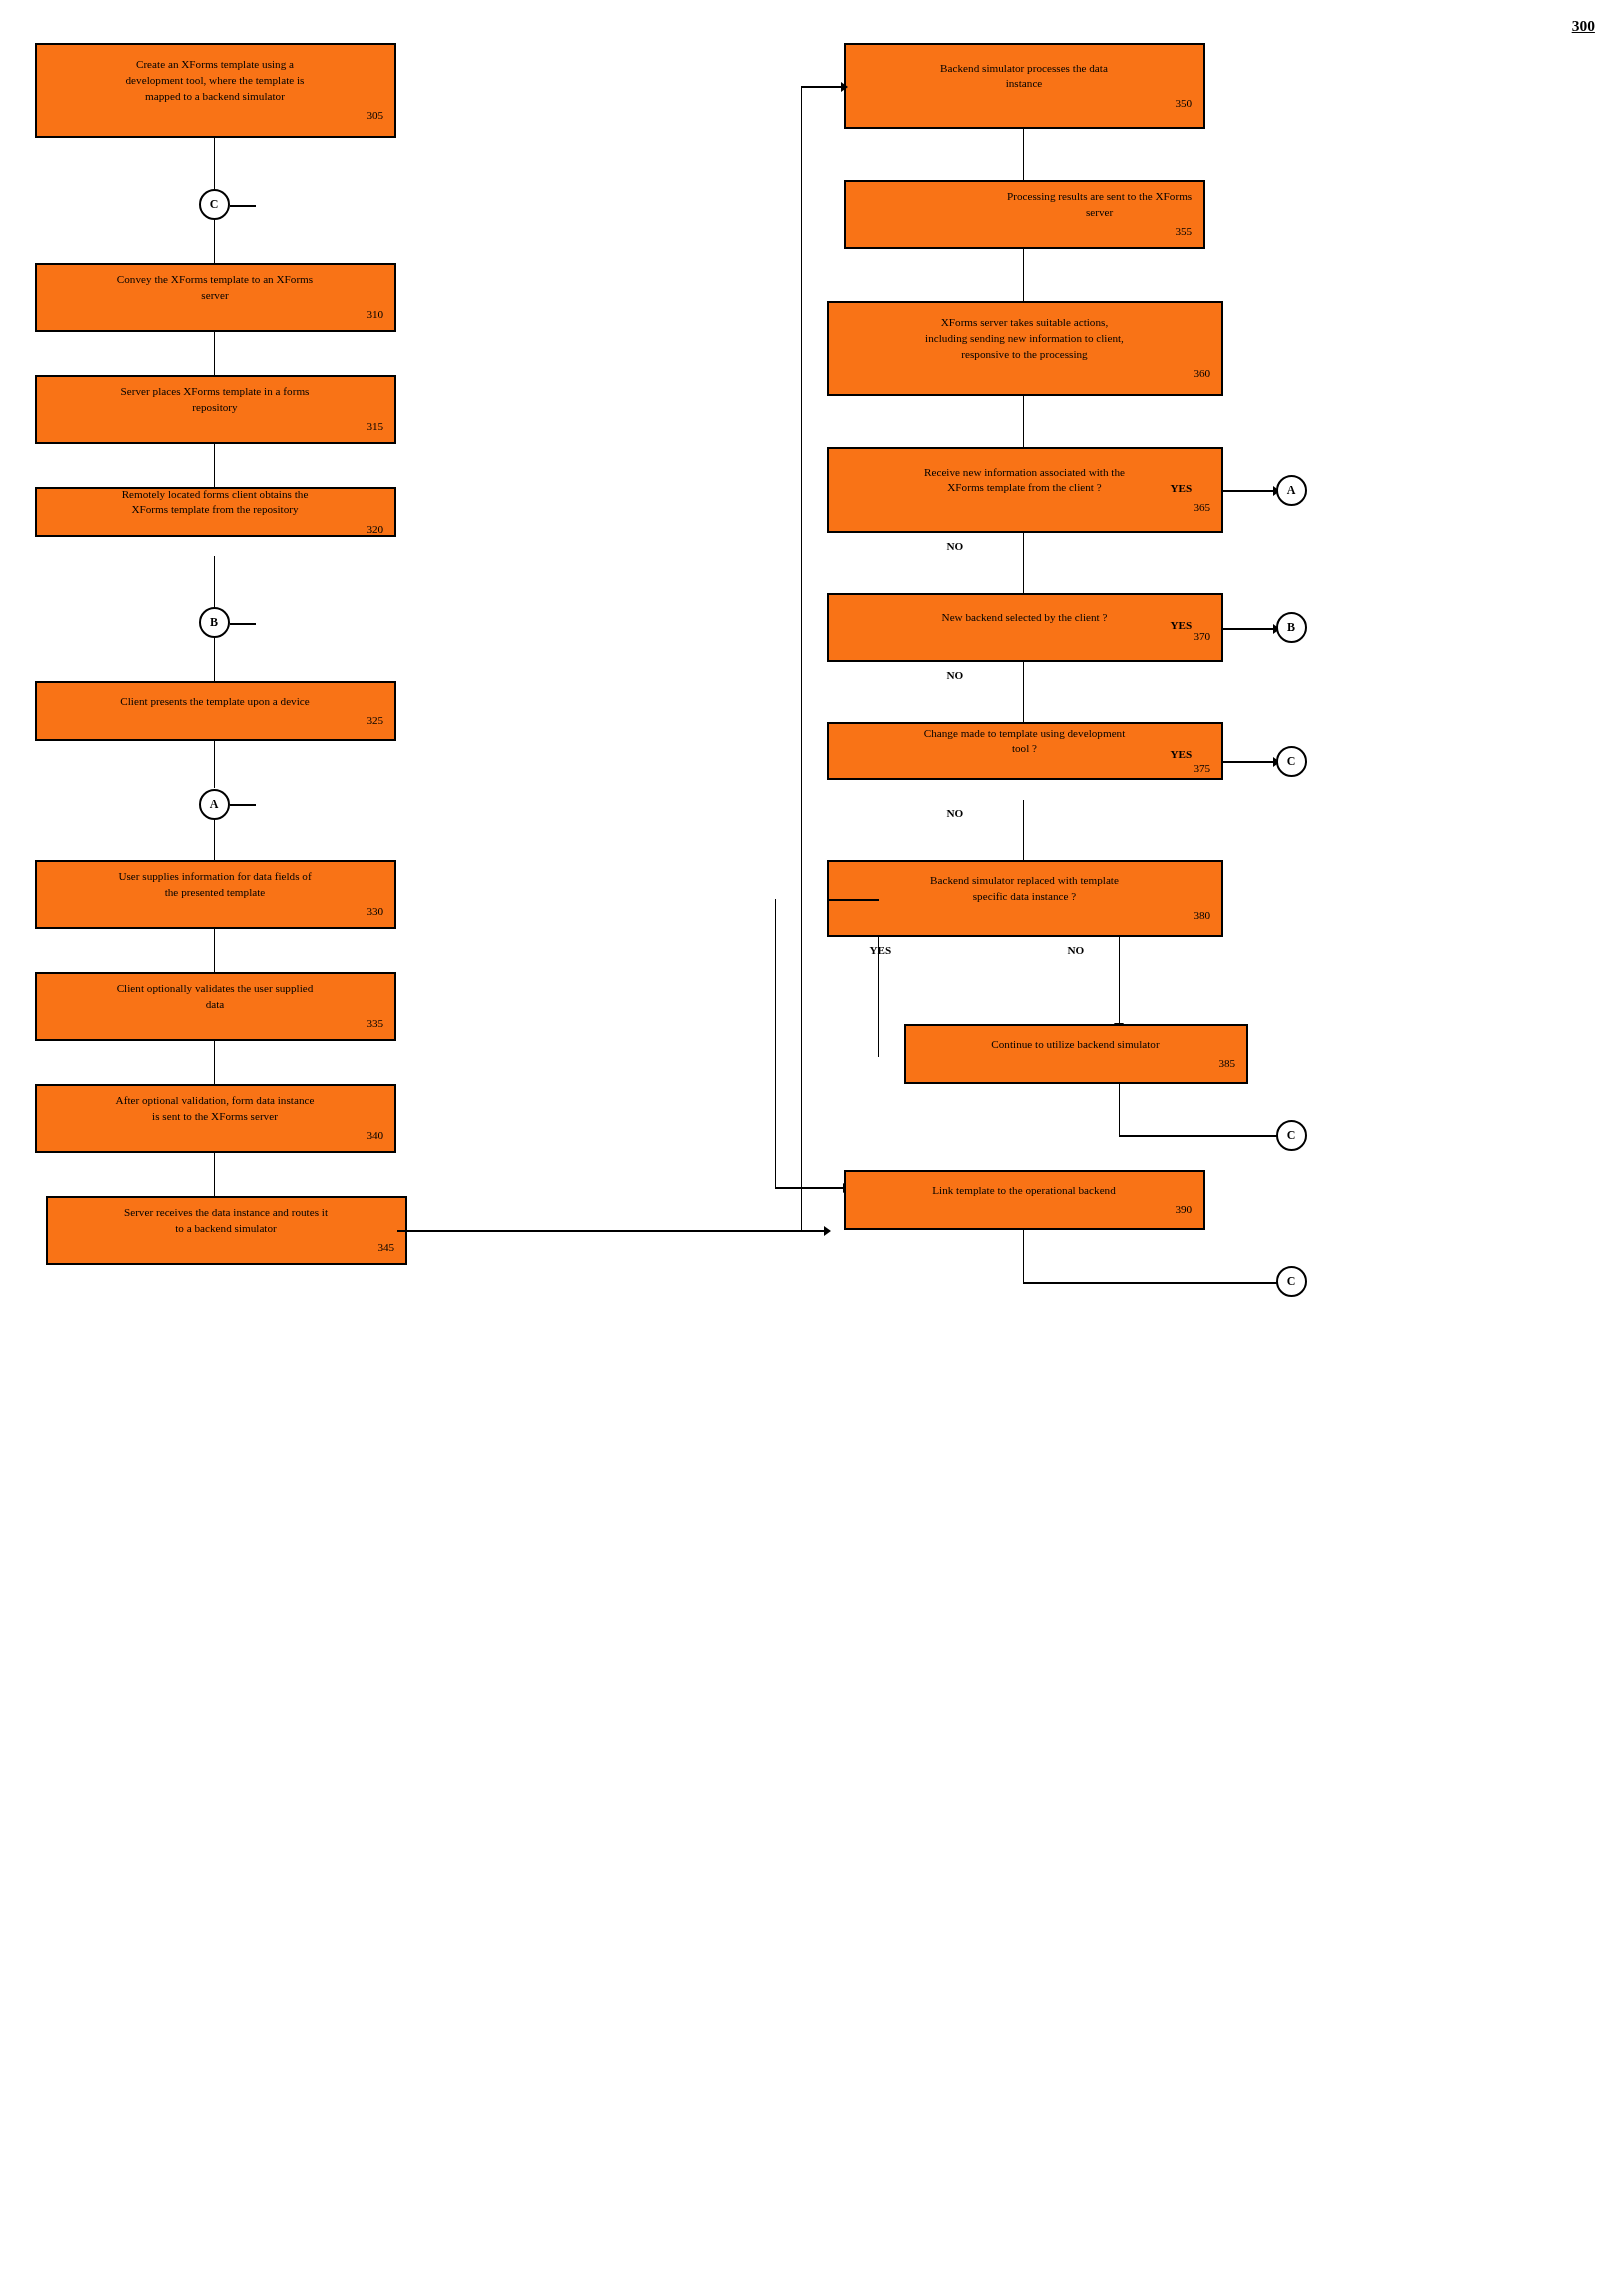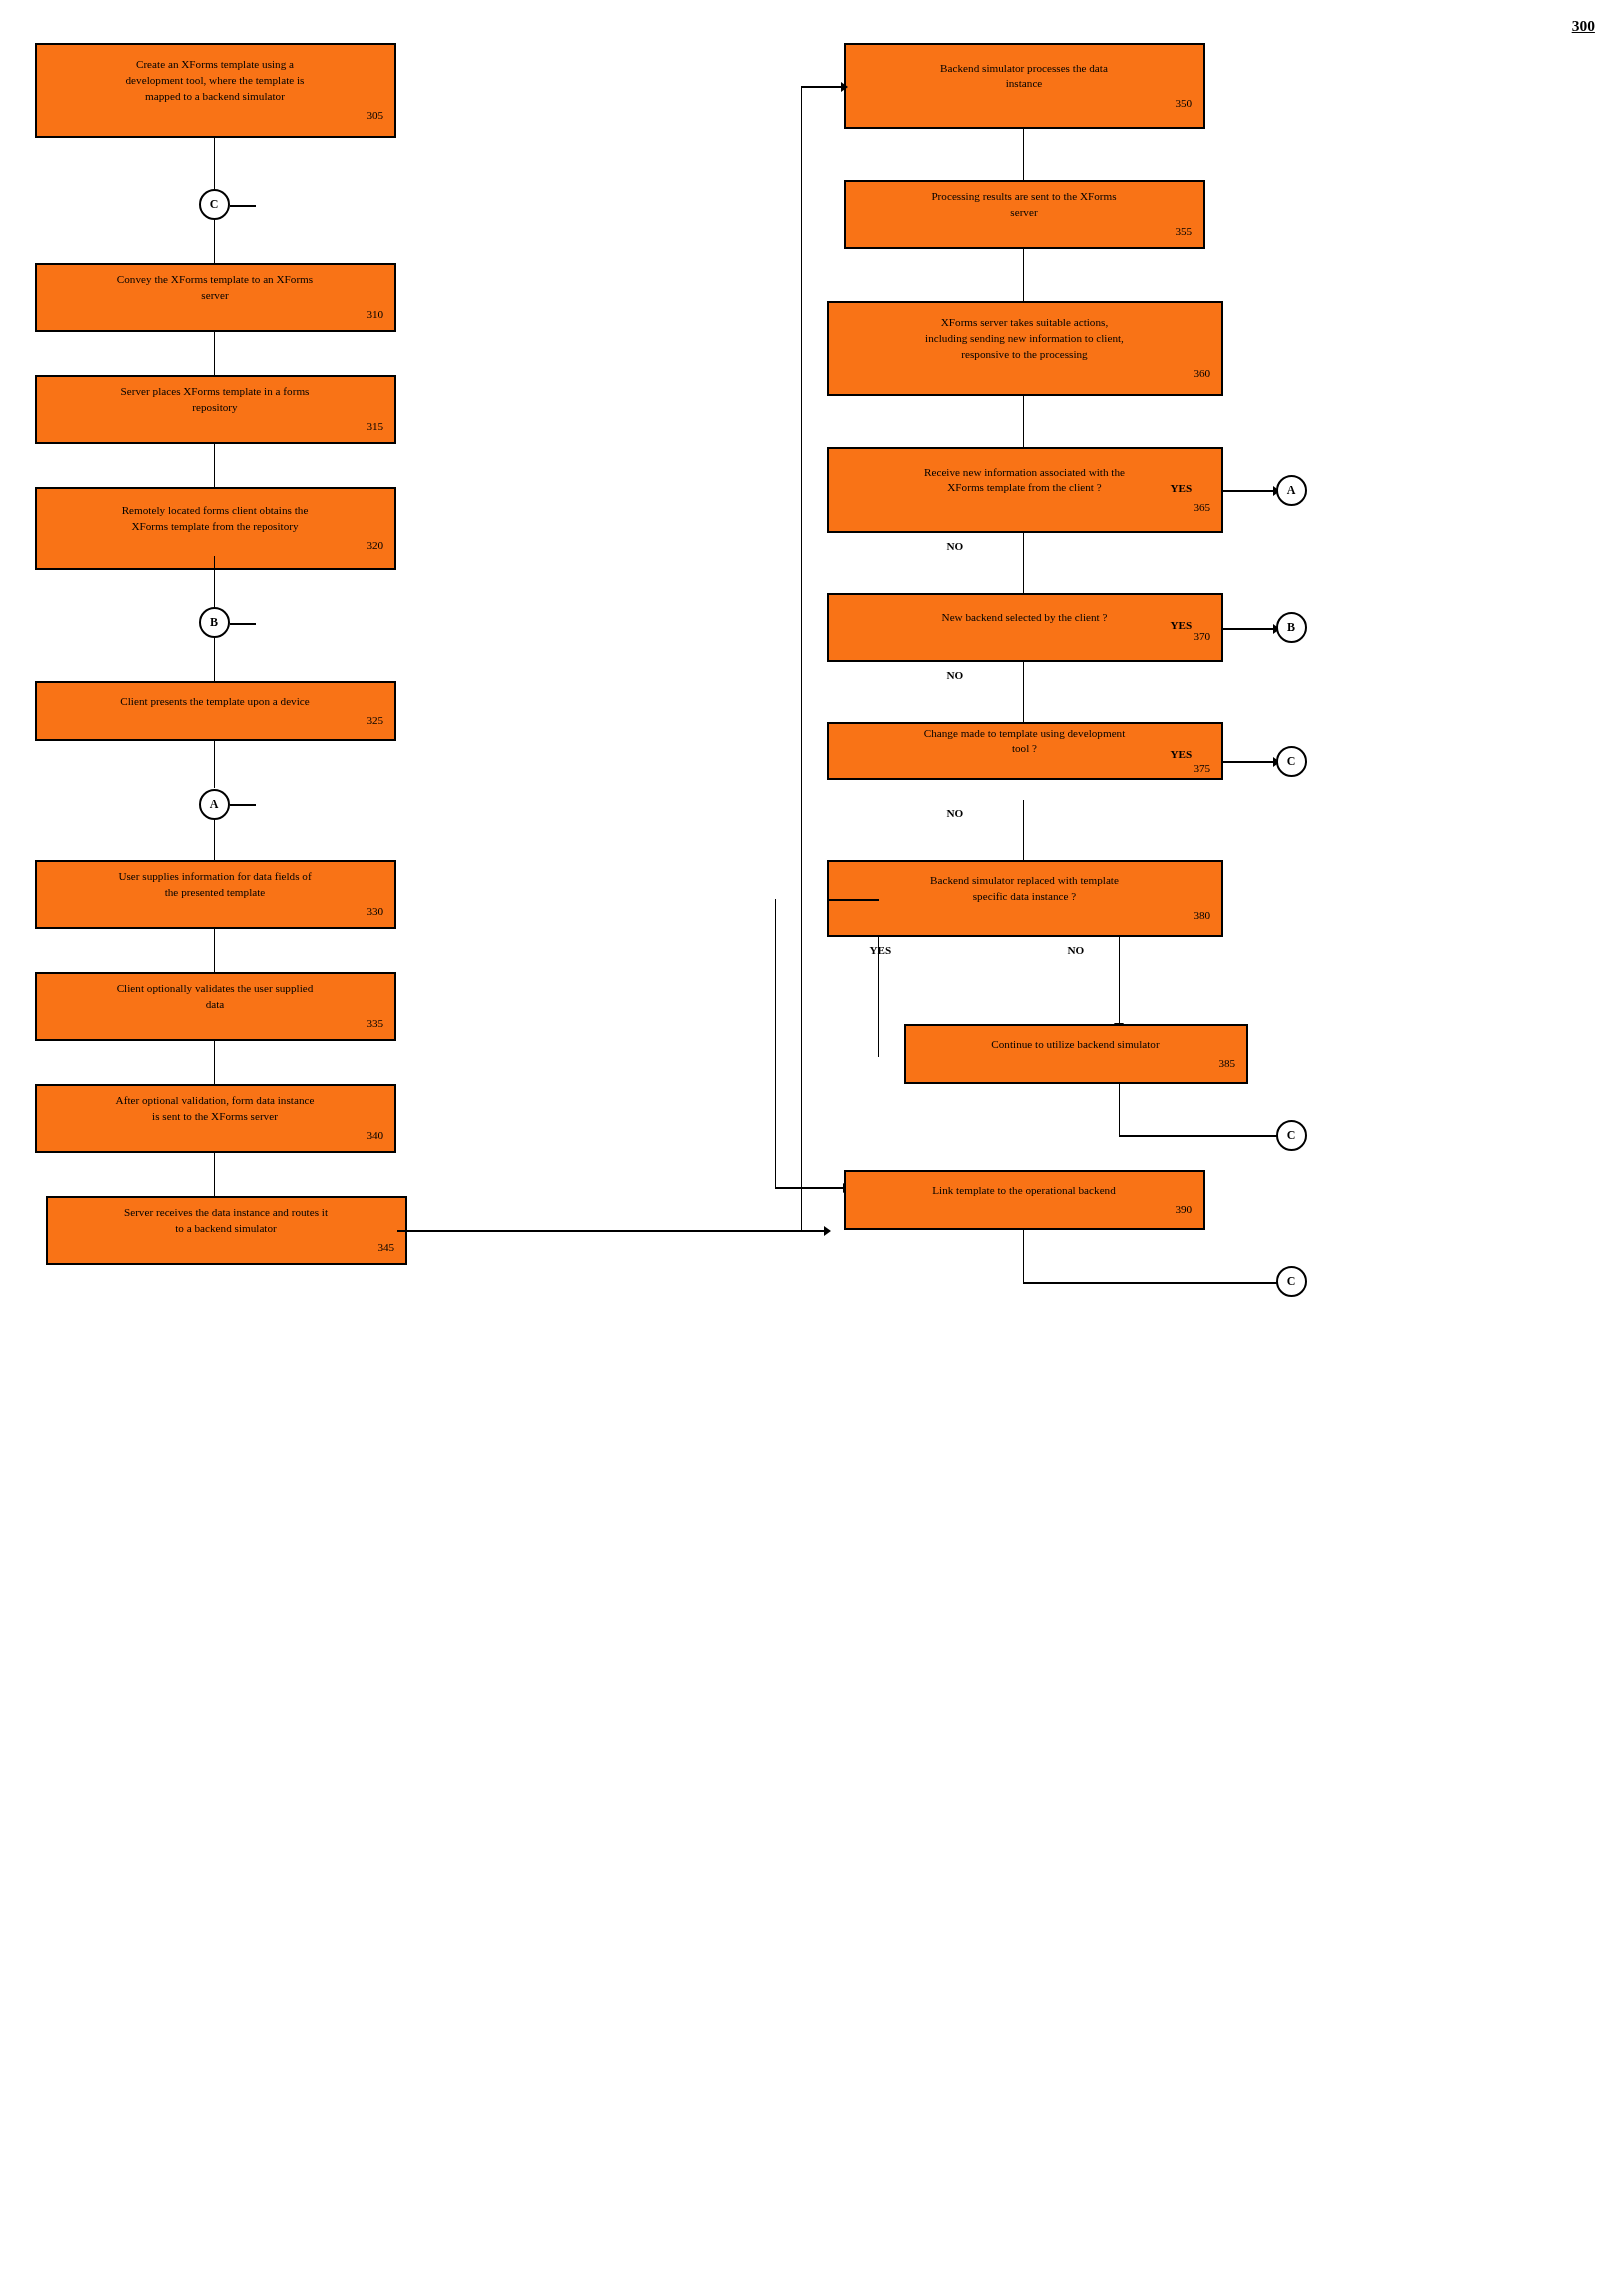--- a/index.html
+++ b/index.html
@@ -134,21 +134,21 @@
 
   <div class="arrow-v" style="left:196px; top:315px; height:43px;"></div>
 
   <div class="box" style="left:17px; top:358px; width:361px; height:69px;">
     <span>Server places XForms template in a forms<br>repository</span>
     <span class="step-num">315</span>
   </div>
 
   <div class="arrow-v" style="left:196px; top:427px; height:43px;"></div>
 
-  <div class="box" style="left:17px; top:470px; width:361px; height:83px;">
+  <div class="box" style="left:17px; top:470px; width:361px; height:50px;">
     <span>Remotely located forms client obtains the<br>XForms template from the repository</span>
     <span class="step-num">320</span>
   </div>
 
   <div class="line-v" style="left:196px; top:539px; height:52px;"></div>
 
   <div class="connector" style="left:181px; top:590px;">B</div>
 
   <div class="line-h" style="left:212px; top:606px; width:26px;"></div>
   <div class="arrow-v" style="left:196px; top:621px; height:43px;"></div>
@@ -193,21 +193,21 @@
   <div class="line-h" style="left:379px; top:1213px; width:430px;"></div>
   <div class="arrow-h right" style="left:379px; top:1213px; width:428px;"></div>
 
   <div class="box" style="left:826px; top:26px; width:361px; height:86px;">
     <span>Backend simulator processes the data<br>instance</span>
     <span class="step-num">350</span>
   </div>
 
   <div class="arrow-v" style="left:1005px; top:112px; height:52px;"></div>
 
-  <div class="box" style="left:826px; top:163px; width:361px; height:69px;">
+  <div class="box" style="left:826px; top:163px; width:361px; height:69px;align-items:flex-end;">
     <span>Processing results are sent to the XForms<br>server</span>
     <span class="step-num">355</span>
   </div>
 
   <div class="arrow-v" style="left:1005px; top:232px; height:52px;"></div>
 
   <div class="box" style="left:809px; top:284px; width:396px; height:95px;">
     <span>XForms server takes suitable actions,<br>including sending new information to client,<br>responsive to the processing</span>
     <span class="step-num">360</span>
   </div>

